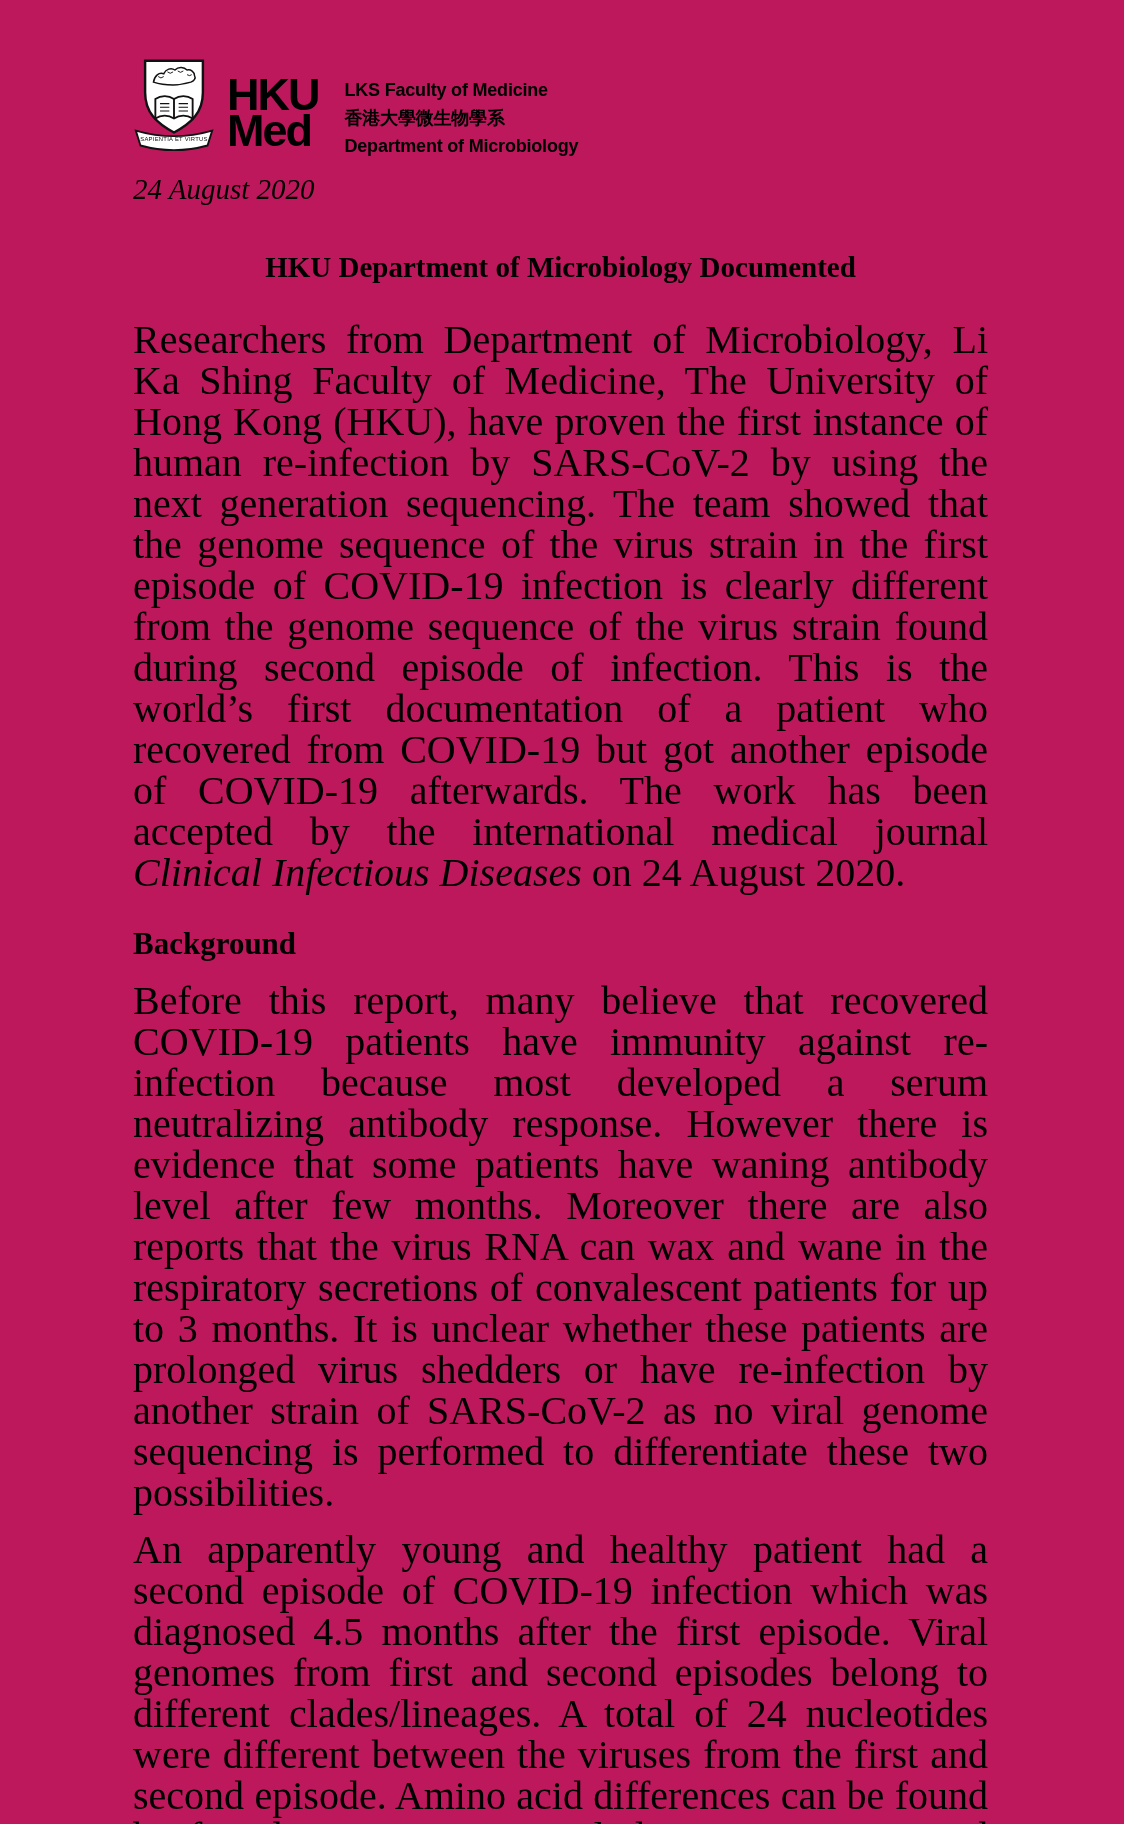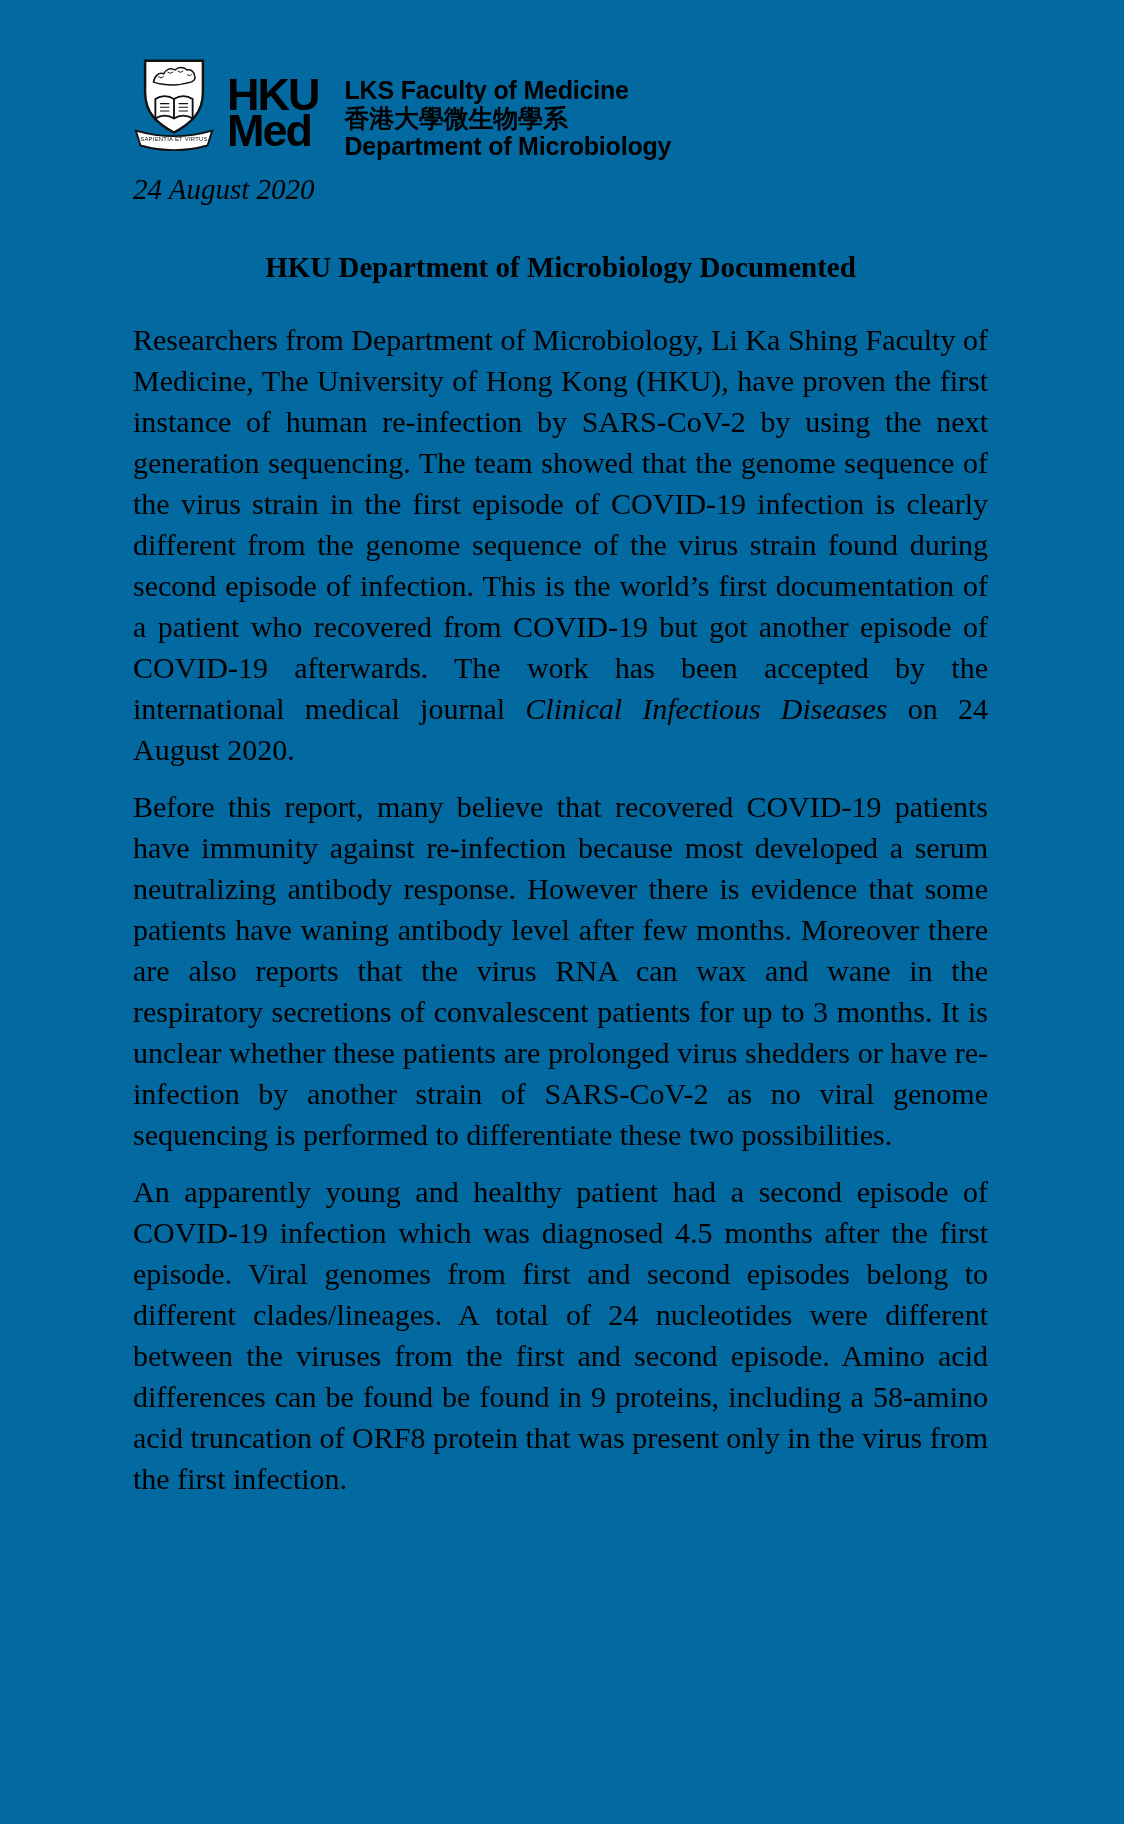--- a/index.html
+++ b/index.html
@@ -1,21 +1,21 @@
 <!DOCTYPE html>
 <html><head>
 <meta charset="utf-8">
 <style>
   html, body { margin: 0; padding: 0; background: #ffffff; }
   .page {
     width: 1124px;
     height: 1824px;
     box-sizing: border-box;
     margin: 0 auto;
-    background: #0369a1;
+    background: #be185d;
     color: #000000;
     padding: 57px 136px 0 133px;
     font-family: "Liberation Serif", serif;
     overflow: hidden;
   }
   .logo-row { display: flex; align-items: flex-start; height: 96px; }
   .crest { width: 82px; height: 95px; flex: 0 0 auto; }
   .wordmark {
     margin-left: 12px;
     padding-top: 20px;
@@ -23,35 +23,35 @@
     font-weight: bold;
     font-size: 45px;
     line-height: 36px;
     letter-spacing: -2px;
   }
   .faculty {
     margin-left: 26px;
     padding-top: 19px;
     font-family: "Liberation Sans", sans-serif;
     font-weight: bold;
-    font-size: 25px;
+    font-size: 18px;
     line-height: 28px;
     letter-spacing: -0.2px;
   }
   .date { margin-top: 14px; font-size: 29px; line-height: 44px; font-style: italic; }
   .doc-title {
     margin: 30px 0 0 0;
     text-align: center;
     font-weight: bold;
     font-size: 29px;
     line-height: 52px;
   }
   .para {
     margin: 26px 0 0 0;
-    font-size: 30px;
+    font-size: 40px;
     line-height: 41px;
     text-align: justify;
   }
   .para.flush { margin-top: 16px; }
   .section {
     margin: 30px 0 0 0;
     font-size: 31px;
     line-height: 41px;
     font-weight: bold;
     font-family: inherit;
@@ -102,17 +102,18 @@
   </header>
 
   <div class="date">24 August 2020</div>
 
   <h1 class="doc-title">
     <div>HKU Department of Microbiology Documented</div>
   </h1>
 
   <p class="para"><span>Researchers from Department of Microbiology, Li Ka Shing Faculty of Medicine, The University of Hong Kong (HKU), have proven the first instance of human re-infection by SARS-CoV-2 by using the next generation sequencing. The team showed that the genome sequence of the virus strain in the first episode of COVID-19 infection is clearly different from the genome sequence of the virus strain found during second episode of infection. This is the world’s first documentation of a patient who recovered from COVID-19 but got another episode of COVID-19 afterwards. The work has been accepted by the international medical journal </span><span class="italic">Clinical Infectious Diseases</span><span> on 24 August 2020.</span></p>
 
+  <h2 class="section">Background</h2>
   <p class="para flush">Before this report, many believe that recovered COVID-19 patients have immunity against re-infection because most developed a serum neutralizing antibody response. However there is evidence that some patients have waning antibody level after few months. Moreover there are also reports that the virus RNA can wax and wane in the respiratory secretions of convalescent patients for up to 3 months. It is unclear whether these patients are prolonged virus shedders or have re-infection by another strain of SARS-CoV-2 as no viral genome sequencing is performed to differentiate these two possibilities.</p>
 
   <p class="para flush">An apparently young and healthy patient had a second episode of COVID-19 infection which was diagnosed 4.5 months after the first episode. Viral genomes from first and second episodes belong to different clades/lineages. A total of 24 nucleotides were different between the viruses from the first and second episode. Amino acid differences can be found be found in 9 proteins, including a 58-amino acid truncation of ORF8 protein that was present only in the virus from the first infection.</p>
 
 </div>
 
 </body></html>

